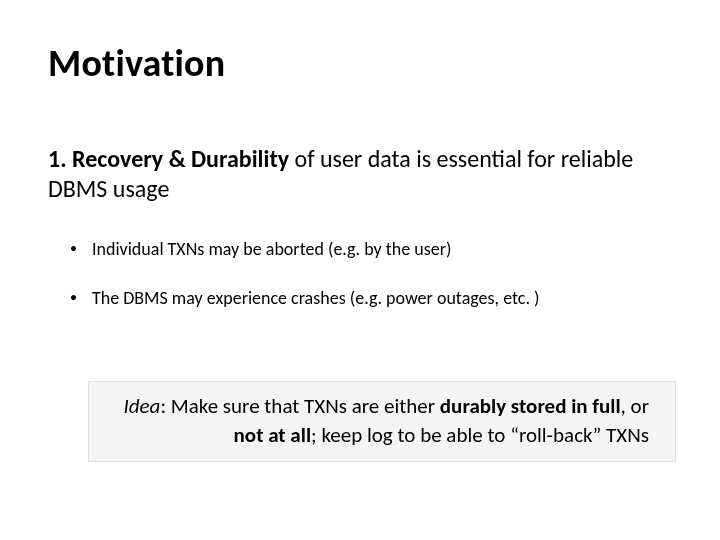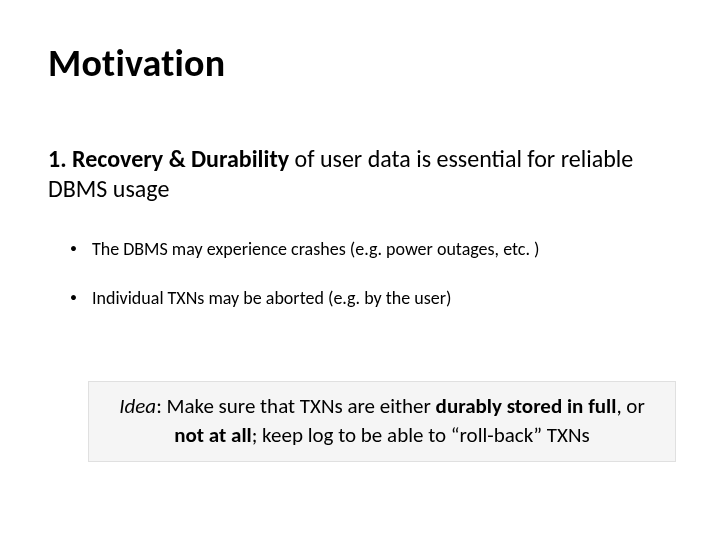--- a/index.html
+++ b/index.html
@@ -4,37 +4,37 @@
 <style>
   * { margin: 0; padding: 0; box-sizing: border-box; }
   html, body { width: 720px; height: 540px; background: #fff; font-family: Calibri, "Segoe UI", Arial, sans-serif; color: #000; }
   .slide { width: 720px; height: 540px; position: relative; padding: 40px 48px 30px 48px; }
   .title { font-size: 38px; font-weight: 700; margin-bottom: 58px; letter-spacing: 0.2px; }
   .point1 { font-size: 24px; line-height: 1.25; margin-bottom: 34px; }
   .point1 .lead { font-weight: 700; }
   .bullets { list-style: none; padding-left: 44px; }
   .bullets li { font-size: 18px; line-height: 1.3; margin-bottom: 26px; position: relative; }
   .bullets li::before { content: "•"; position: absolute; left: -22px; top: 2px; font-size: 14px; }
-  .idea-box { position: absolute; left: 44px; right: 44px; bottom: 78px; background: #f5f5f5; border: 1px solid #e0e0e0; padding: 10px 26px 12px 26px; text-align: center; font-size: 21px; line-height: 1.35; margin-left: 44px; }
+  .idea-box { position: absolute; left: 44px; right: 44px; bottom: 78px; background: #f5f5f5; border: 1px solid #e0e0e0; padding: 10px 26px 12px 26px; text-align: right; font-size: 21px; line-height: 1.35; margin-left: 44px; }
   .idea-box .idea-label { font-style: italic; }
   .b { font-weight: 700; }
 </style>
 </head>
 <body>
 
 <div class="slide">
 
   <h1 class="title">Motivation</h1>
 
   <p class="point1">
     <span class="lead">1. Recovery &amp; Durability</span><span> of user data is essential for reliable DBMS usage</span>
   </p>
 
   <ul class="bullets">
+    <li>Individual TXNs may be aborted (e.g. by the user)</li>
     <li>The DBMS may experience crashes (e.g. power outages, etc. )</li>
-    <li>Individual TXNs may be aborted (e.g. by the user)</li>
   </ul>
 
   <div class="idea-box">
     <span class="idea-label">Idea</span><span>: Make sure that TXNs are either </span><span class="b">durably stored in full</span><span>, or </span><span class="b">not at all</span><span>; keep log to be able to “roll-back” TXNs</span>
   </div>
 
 </div>
 
 </body></html>

